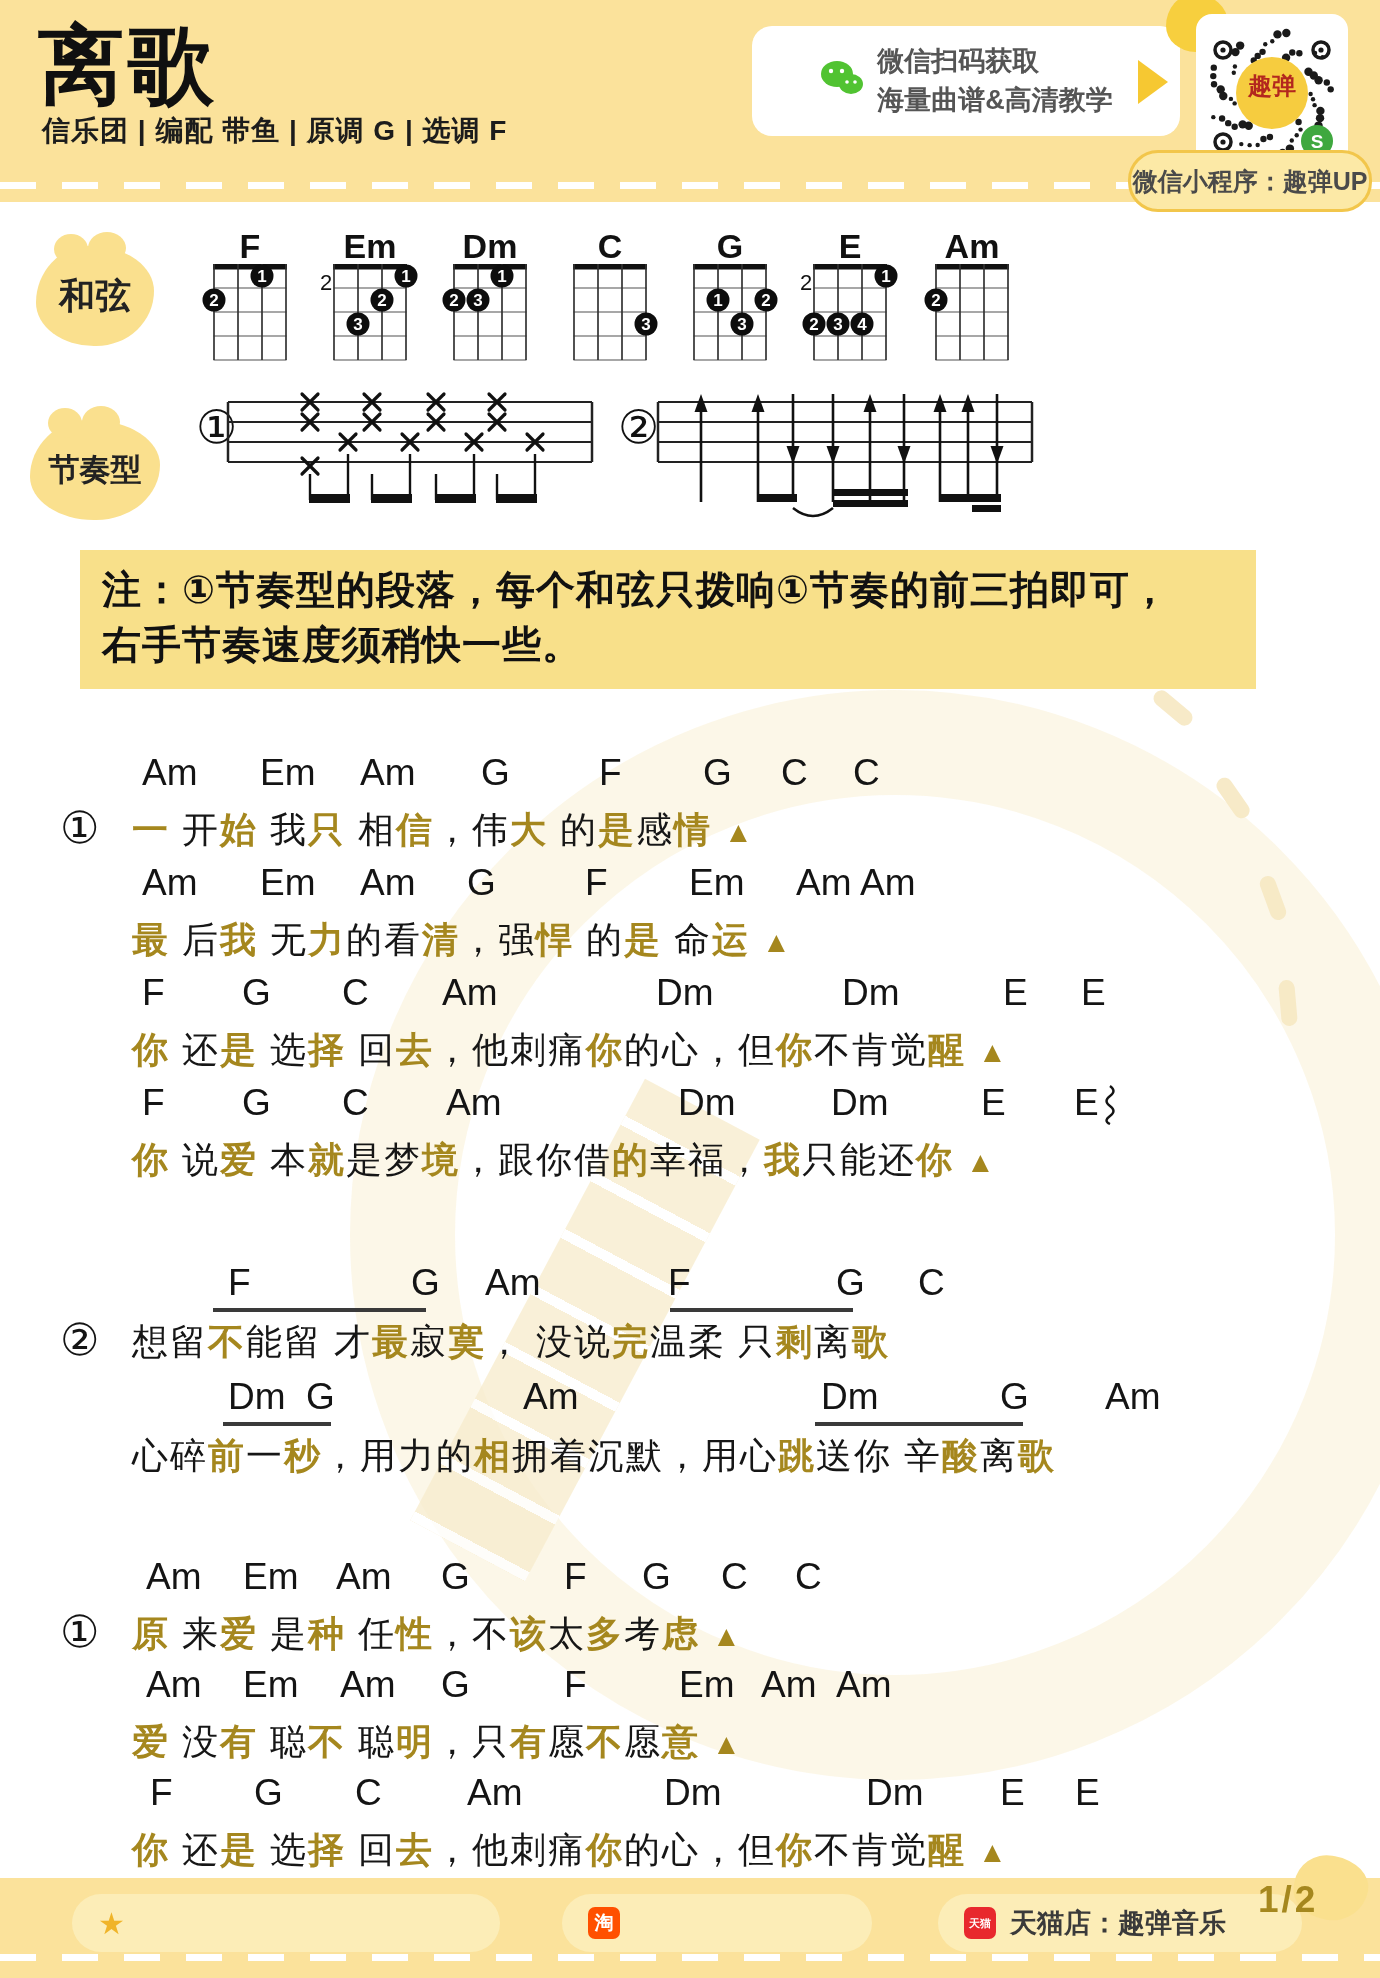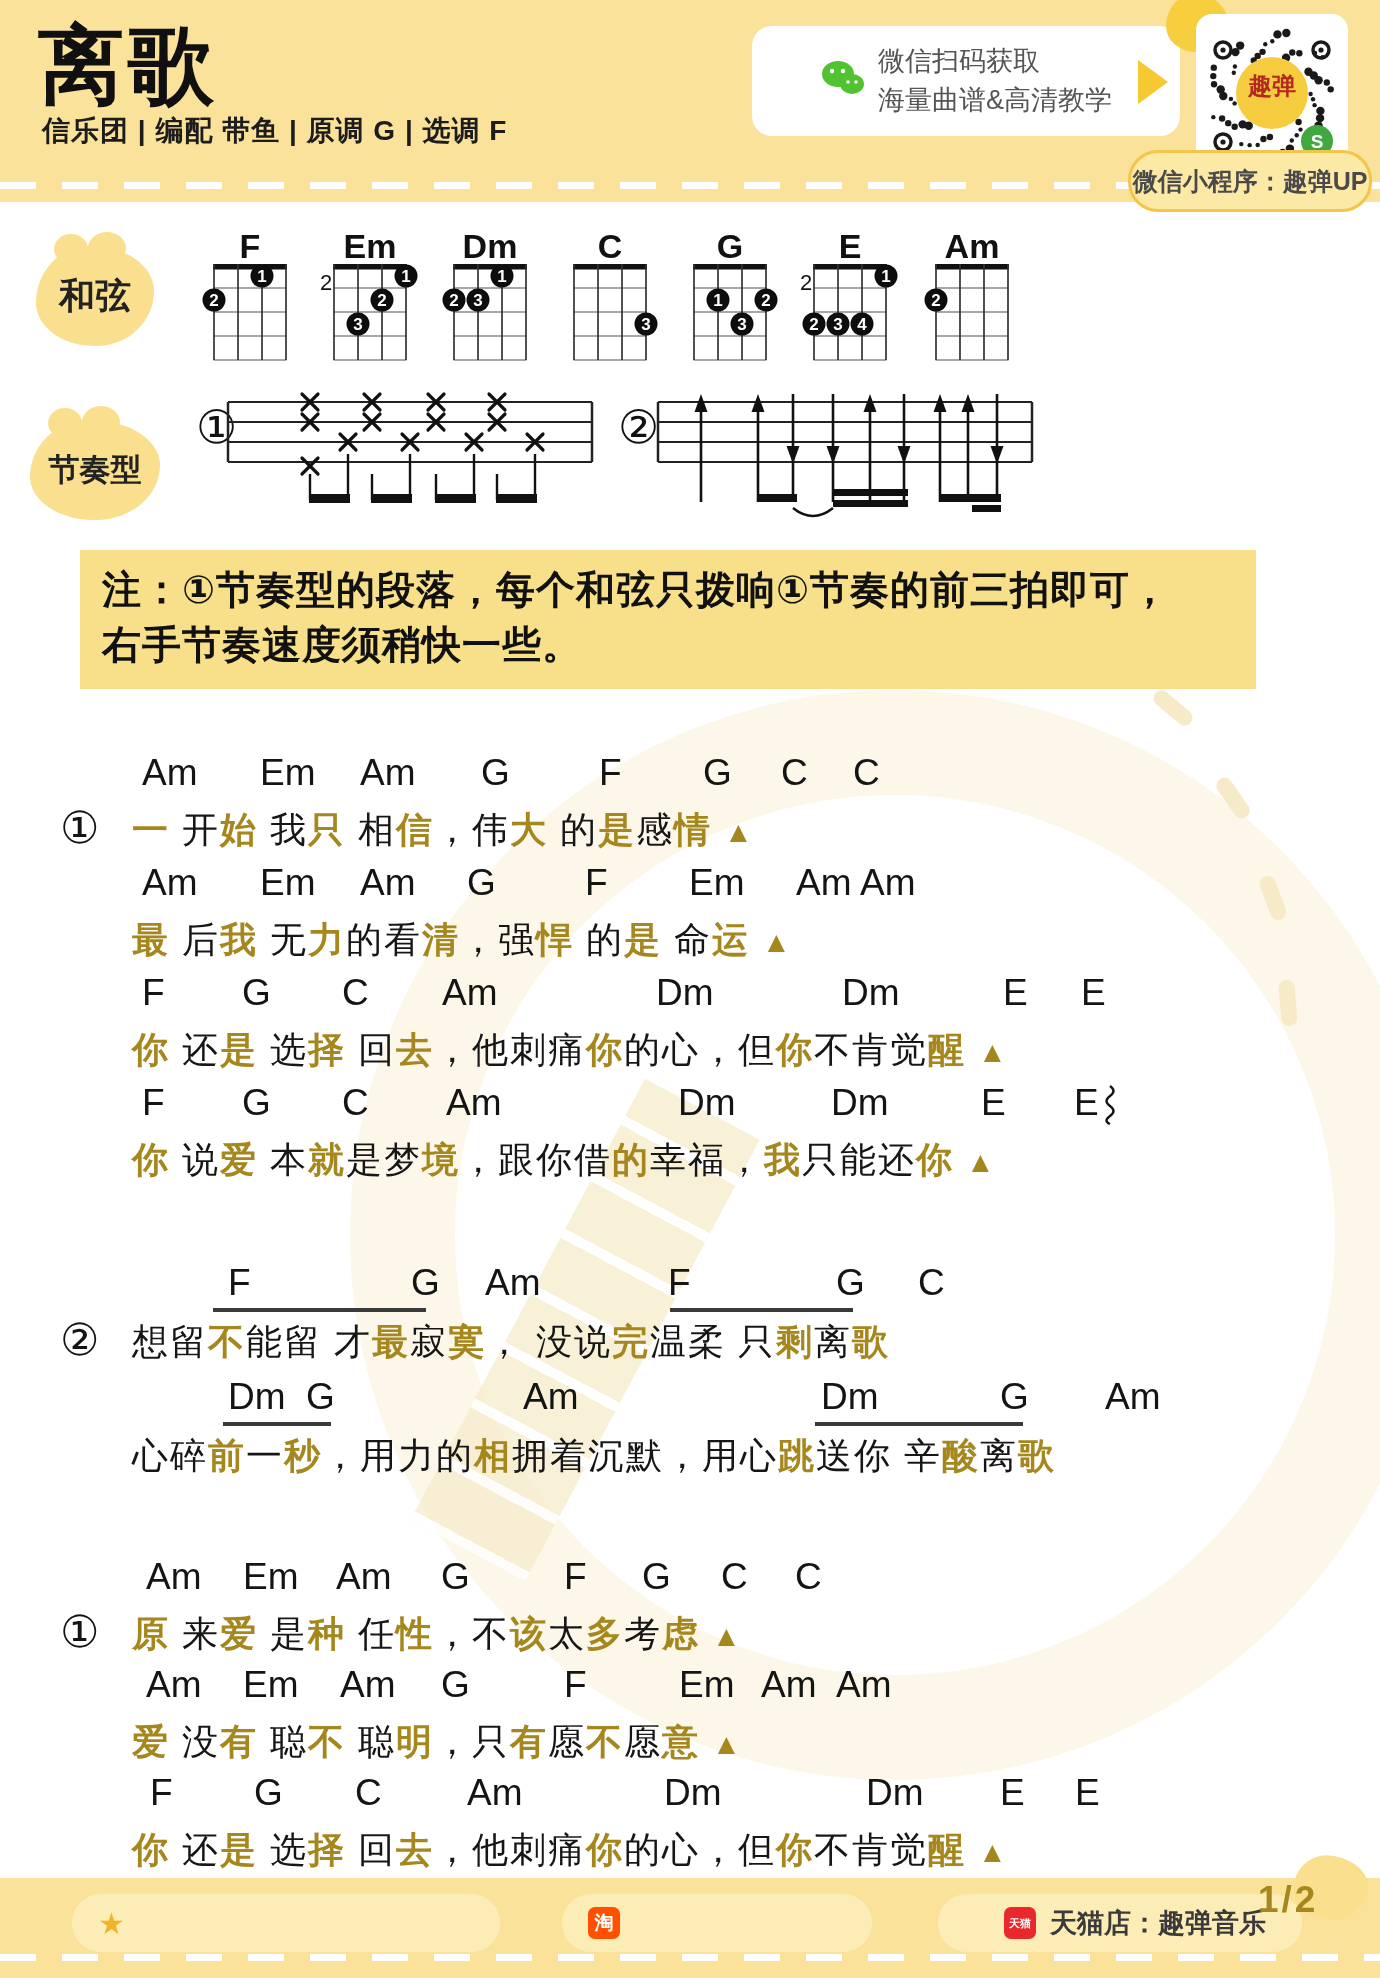--- a/index.html
+++ b/index.html
@@ -9,21 +9,21 @@
 
   
   .band-top{left:0;top:0;width:1380px;height:202px;background:#FBE29B;}
   .band-bottom{left:0;top:1878px;width:1380px;height:100px;background:#FBE29B;}
   .dash-line{height:7px;background:repeating-linear-gradient(90deg,#fff 0 36px,rgba(255,255,255,0) 36px 62px);}
   .song-title{left:38px;top:8px;font-size:86px;font-weight:900;letter-spacing:4px;color:#101010;}
   .song-subtitle{left:42px;top:112px;font-size:28px;font-weight:600;color:#1c1c1c;letter-spacing:1px;}
 
   .scan-box{left:752px;top:26px;width:428px;height:110px;background:#fff;border-radius:20px;
             display:flex;align-items:center;justify-content:center;gap:12px;}
-  .scan-text{font-size:27px;font-weight:400;color:#555;line-height:1.45;text-align:left;}
+  .scan-text{font-size:27px;font-weight:700;color:#555;line-height:1.45;text-align:left;}
   .arrow-right{left:1138px;top:60px;width:0;height:0;border-left:30px solid #F6C832;border-top:22px solid transparent;border-bottom:22px solid transparent;}
   .qr-blob{left:1166px;top:-6px;width:62px;height:58px;background:#F7CF3E;border-radius:46% 54% 52% 48%/55% 50% 50% 45%;}
   .qr-box{left:1196px;top:14px;width:152px;height:158px;background:#fff;border-radius:16px;box-shadow:0 6px 0 #EFC14B;}
   .mini-pill{left:1128px;top:150px;width:238px;height:56px;background:#FCE9A6;border:3px solid #F2C64B;border-radius:30px;
              display:flex;align-items:center;justify-content:center;font-size:25px;font-weight:700;color:#4a4a4a;z-index:5;}
 
   
   .label-blob{background:#FAE08E;display:flex;align-items:center;justify-content:center;
               font-weight:800;color:#222;border-radius:46% 54% 50% 50%/58% 46% 56% 44%;}
   .label-blob::before{content:"";position:absolute;top:-12px;left:18px;width:34px;height:30px;background:#FAE08E;border-radius:50%;}
@@ -502,17 +502,17 @@
     <div class="abs band-bottom"></div>
     <div class="abs dash-line" style="left:0;top:1954px;width:1380px;"></div>
 
     <div class="footer-pill" style="left:72px;width:428px;">
       <span class="star-ic">★</span>
     </div>
     <div class="footer-pill" style="left:562px;width:310px;">
       <span class="icon-sq" style="background:#FF5000;font-size:19px;">淘</span>
     </div>
     <div class="footer-pill" style="left:938px;width:364px;">
-      <span class="icon-sq" style="background:#E8282D;font-size:11px;margin-left:40px;">天猫</span>
+      <span class="icon-sq" style="background:#E8282D;font-size:11px;">天猫</span>
       <span>天猫店：趣弹音乐</span>
     </div>
   </div>
 </div>
 
 </body></html>

